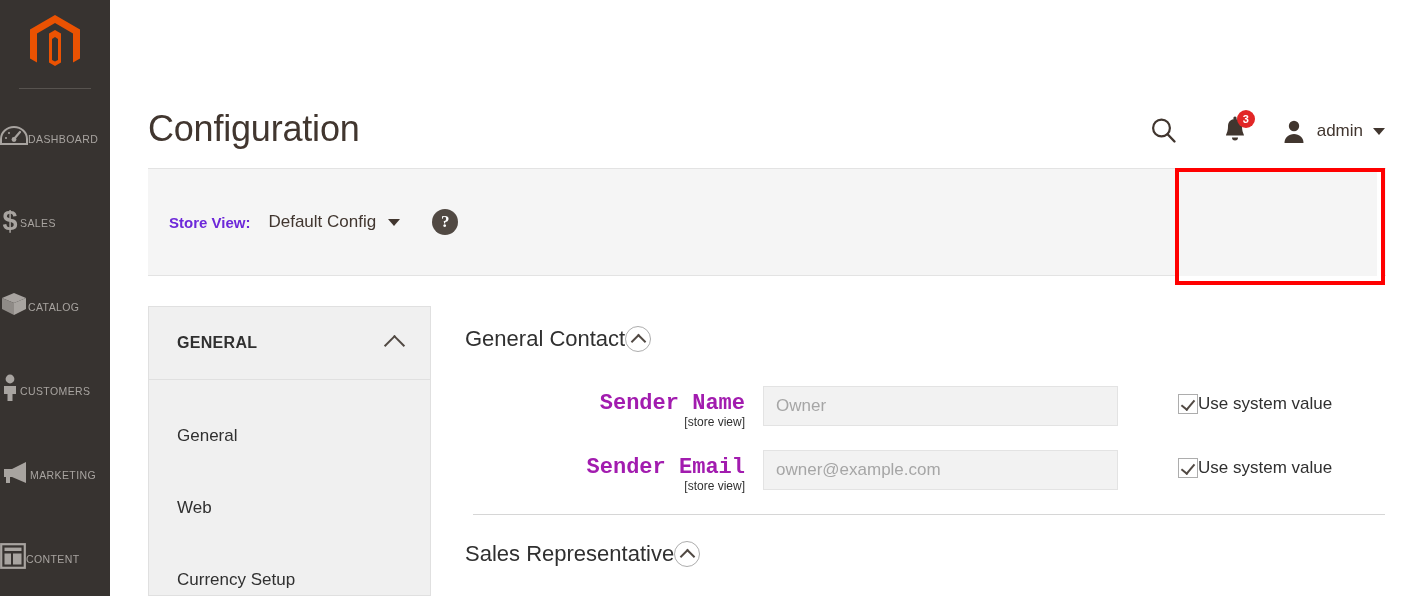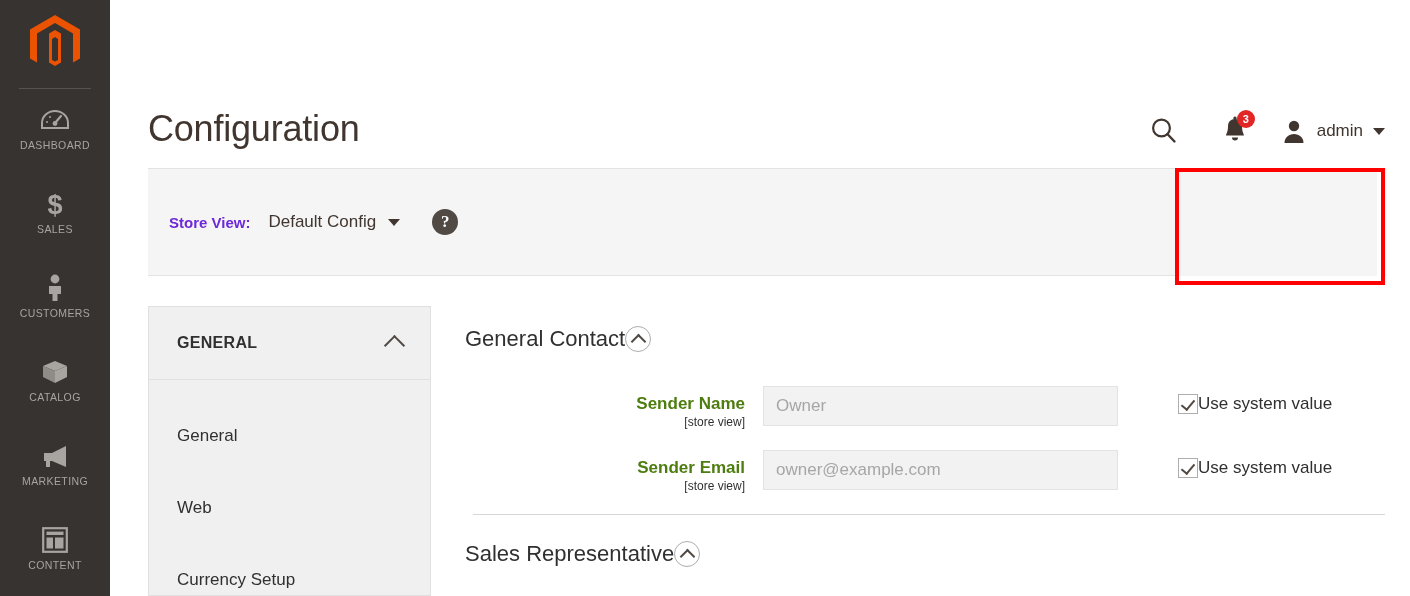--- a/index.html
+++ b/index.html
@@ -37,21 +37,21 @@
     justify-content: center;
   }
   .logo-divider {
     width: 72px;
     height: 1px;
     background: #57534f;
     margin: 0 auto 0 auto;
   }
   .nav-item {
     display: flex;
-    flex-direction: column;
+    flex-direction: row;
     align-items: center;
     justify-content: flex-start;
     padding-top: 15px;
     height: 64px;
     cursor: pointer;
     text-decoration: none;
   }
   .nav-icon {
     height: 26px;
     display: flex;
@@ -367,24 +367,24 @@
     margin-bottom: 20px;
   }
   .field-label {
     width: 298px;
     text-align: right;
     padding-right: 18px;
     box-sizing: border-box;
     padding-top: 8px;
   }
   .field-label .lbl {
-    font-size: 17px;
+    font-size: 22px;
     font-weight: bold;
-    color: #4d7c0f;
-    font-family: Liberation Sans, sans-serif;
+    color: #a21caf;
+    font-family: Liberation Mono, monospace;
     display: block;
     line-height: 20px;
   }
   .field-label .scope {
     font-size: 12px;
     color: #303030;
     font-family: "Liberation Sans", sans-serif;
     display: block;
     line-height: 16px;
   }
@@ -476,37 +476,37 @@
       <span class="nav-icon">
         <svg width="20" height="28" viewBox="0 0 20 28">
           <text x="10" y="24" font-size="27" font-weight="bold" text-anchor="middle" fill="#a8a4a0" font-family="Liberation Sans, sans-serif">$</text>
         </svg>
       </span>
       <span class="nav-label">SALES</span>
     </div>
 
     <div class="nav-item" style="padding-top:20px;">
       <span class="nav-icon">
-        <svg width="20" height="28" viewBox="0 0 20 28">
-          <circle cx="10" cy="5" r="4.4" fill="#a8a4a0"></circle>
-          <path d="M4 12h12v8h-3.5v7h-5v-7H4z" fill="#a8a4a0"></path>
-        </svg>
-      </span>
-      <span class="nav-label">CUSTOMERS</span>
-    </div>
-
-    <div class="nav-item" style="padding-top:20px;">
-      <span class="nav-icon">
         <svg width="28" height="26" viewBox="0 0 28 26">
           <path d="M14 2 L26 7 L14 12 L2 7 Z" fill="#a8a4a0"></path>
           <path d="M2 7 L2 18 L14 24 L14 12 Z" fill="#8f8b87"></path>
           <path d="M26 7 L26 18 L14 24 L14 12 Z" fill="#a8a4a0"></path>
         </svg>
       </span>
       <span class="nav-label">CATALOG</span>
+    </div>
+
+    <div class="nav-item" style="padding-top:20px;">
+      <span class="nav-icon">
+        <svg width="20" height="28" viewBox="0 0 20 28">
+          <circle cx="10" cy="5" r="4.4" fill="#a8a4a0"></circle>
+          <path d="M4 12h12v8h-3.5v7h-5v-7H4z" fill="#a8a4a0"></path>
+        </svg>
+      </span>
+      <span class="nav-label">CUSTOMERS</span>
     </div>
 
     <div class="nav-item" style="padding-top:20px;">
       <span class="nav-icon">
         <svg width="30" height="24" viewBox="0 0 30 24">
           <path d="M26 2 L12 9 L12 17 L26 23 Z" fill="#a8a4a0"></path>
           <rect x="4" y="9" width="8" height="8" fill="#a8a4a0"></rect>
           <rect x="6" y="17" width="4" height="6" fill="#a8a4a0"></rect>
         </svg>
       </span>

